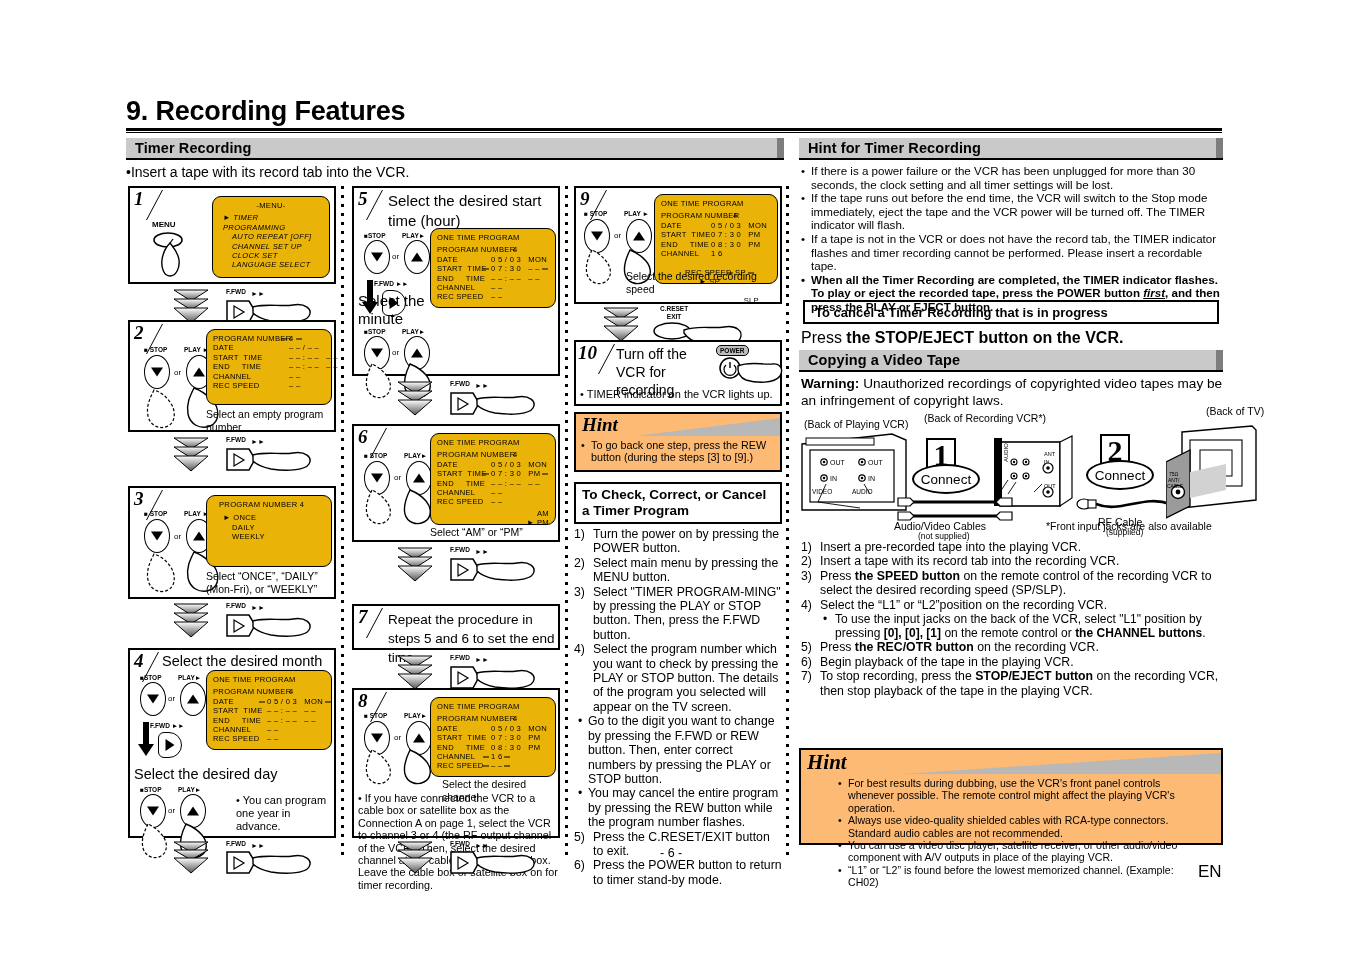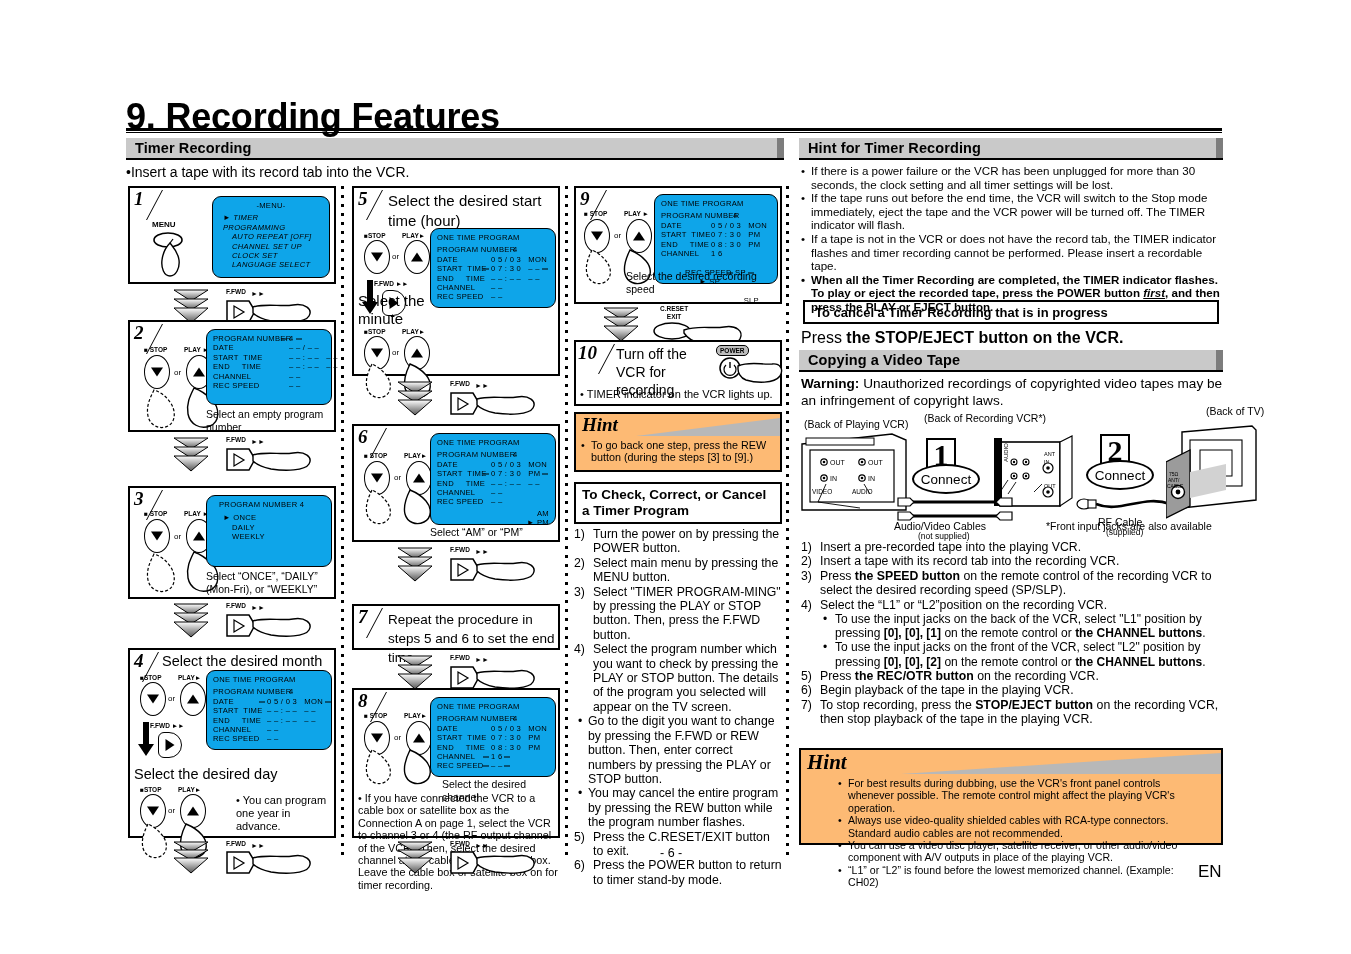--- a/index.html
+++ b/index.html
@@ -12,21 +12,21 @@
     position: relative;
     font-family: "Liberation Sans", sans-serif;
     color: #000;
     overflow: hidden;
   }
   .page { position: absolute; left: 0; top: 0; width: 1351px; height: 954px; }
 
   
   .title {
     position: absolute; left: 126px; top: 96px;
-    font-size: 36px; font-weight: bold; letter-spacing: -0.2px;
+    font-size: 27px; font-weight: bold; letter-spacing: -0.2px;
   }
   .title-rule {
     position: absolute; left: 126px; top: 128px; width: 1096px;
     border-top: 3px solid #000; border-bottom: 1px solid #000; height: 5px;
   }
 
   
   .sechdr {
     position: absolute;
     background: #c9c9c9;
@@ -66,21 +66,21 @@
   .steptitle {
     position: absolute;
     font-size: 14.5px; line-height: 17px;
   }
 
   
   .osd {
     position: absolute;
     border: 1.4px solid #000;
     border-radius: 9px;
-    background: #0ea5e9;
+    background: #eab308;
     font-size: 7.6px;
     line-height: 9.4px;
     letter-spacing: 0.3px;
     padding: 4px 6px;
     font-family: "Liberation Sans", sans-serif;
   }
   .osd .ttl { text-align: center; }
   .osd .row { white-space: pre; }
   .osd .lbl { display: inline-block; }
   .flash {
@@ -800,21 +800,20 @@
 
     <div class="dlabel" style="left:248px; top:110px;">*Front input jacks are also available</div>
   </div>
 
   <div style="position:absolute; left:801px; top:540px; width:424px;">
     <div class="ol-item"><span class="n">1)</span><span>Insert a pre-recorded tape into the playing VCR.</span></div>
     <div class="ol-item"><span class="n">2)</span><span>Insert a tape with its record tab into the recording VCR.</span></div>
     <div class="ol-item"><span class="n">3)</span><span>Press </span><b>the SPEED button</b><span> on the remote control of the recording VCR to select the desired recording speed (SP/SLP).</span></div>
     <div class="ol-item"><span class="n">4)</span><span>Select the “L1” or “L2”position on the recording VCR.</span></div>
     <div class="ol-sub" style="margin-left:22px;">To use the input jacks on the back of the VCR, select "L1" position by pressing <b>[0], [0], [1]</b> on the remote control or <b>the CHANNEL buttons</b>.</div>
-    <div class="ol-sub" style="margin-left:22px;">To use the input jacks on the front of the VCR, select "L2" position by pressing <b>[0], [0], [2]</b> on the remote control or <b>the CHANNEL buttons</b>.</div>
     <div class="ol-item"><span class="n">5)</span><span>Press </span><b>the REC/OTR button</b><span> on the recording VCR.</span></div>
     <div class="ol-item"><span class="n">6)</span><span>Begin playback of the tape in the playing VCR.</span></div>
     <div class="ol-item"><span class="n">7)</span><span>To stop recording, press the </span><b>STOP/EJECT button</b><span> on the recording VCR, then stop playback of the tape in the playing VCR.</span></div>
   </div>
 
   <div class="hintbox" style="left:799px; top:748px; width:424px; height:97px;">
     <div class="hinthdr" style="height:24px;">
       <span class="word" style="font-size:21px;">Hint</span>
       <svg class="wedge" width="424" height="24" viewBox="0 0 424 24" preserveAspectRatio="none" style="position:absolute;left:0;top:0;">
         <polygon points="100,24 420,3 420,24" fill="#b8b8b8"></polygon>

